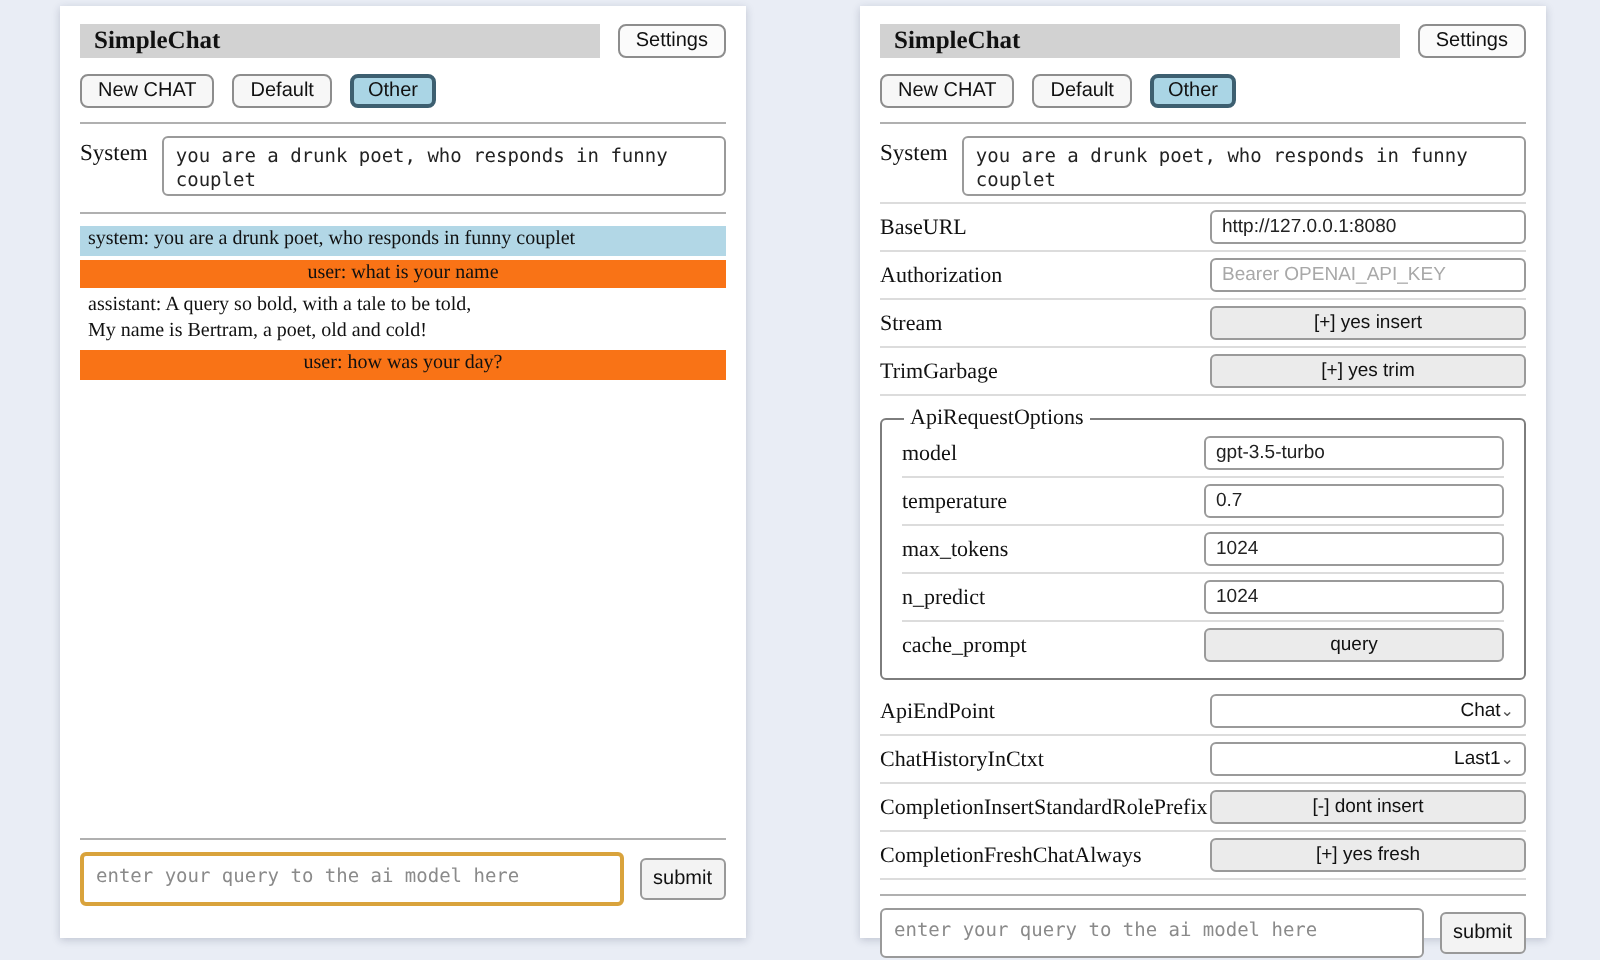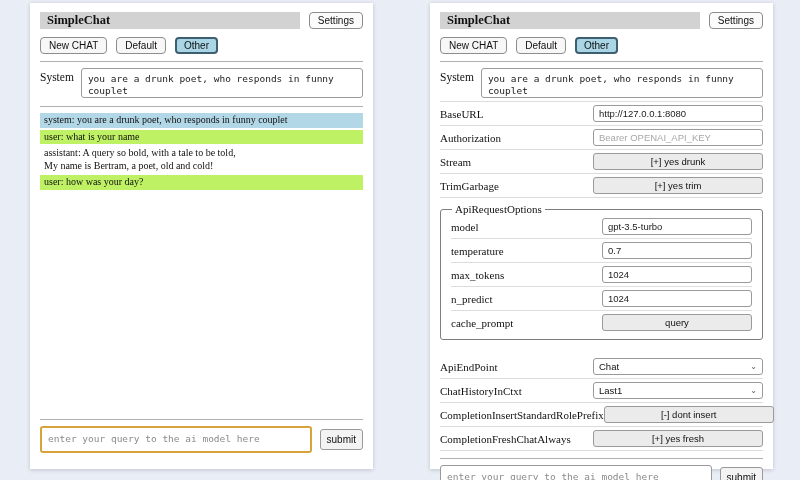--- a/index.html
+++ b/index.html
@@ -56,52 +56,52 @@
   }
 
   
   .messages{flex:1 1 auto;overflow:hidden;margin-top:1px;}
   .message{
     font-size:10px;line-height:12.5px;
     padding:1px 4px;margin-bottom:2px;
     white-space:pre-line;
   }
   .role-system{background:#b2d7e6;}
-  .role-user{background:#bef264;}
+  .role-user{background:#f97316;text-align:center;}
   .role-assistant{background:#ffffff;}
 
   
   .settings{margin-top:2px;flex:none;border-top:1px solid #dcdcdc;}
   .setting-row{
     display:flex;justify-content:space-between;align-items:center;
     padding:3px 0;border-bottom:1px solid #dcdcdc;min-height:14px;
   }
   .setting-label{font-size:11px;}
-  .control{width:170px;box-sizing:border-box;flex:none;}
+  .control{width:158px;box-sizing:border-box;flex:none;}
   input.control{
     font-family:"Liberation Sans",sans-serif;font-size:9.5px;
     border:1px solid #9a9a9a;border-radius:3px;padding:2px 5px;
     color:#222;outline:none;
   }
   input.control::placeholder{color:#a8a8a8;}
   button.control{
     font-family:"Liberation Sans",sans-serif;font-size:9.5px;
     background:#ebebeb;border:1px solid #9a9a9a;border-radius:3px;
     padding:2px 5px;text-align:center;cursor:pointer;color:#111;
   }
   .select-control{
-    display:flex;justify-content:space-between;align-items:center;
+    display:flex;justify-content:flex-end;align-items:center;
     background:#fff;border:1px solid #9a9a9a;border-radius:3px;
     padding:2px 5px;cursor:pointer;
     font-family:"Liberation Sans",sans-serif;font-size:9.5px;color:#111;
   }
   .chevron{font-size:8px;color:#555;line-height:8px;}
 
   fieldset.api-options{
-    margin:5px 0 15px 0;border:1px solid #7d7d7d;border-radius:3px;
+    margin:5px 0 4px 0;border:1px solid #7d7d7d;border-radius:3px;
     padding:0 10px 5px 10px;
   }
   fieldset.api-options legend{font-size:11px;padding:0 3px;margin-left:1px;}
   fieldset .control{width:150px;}
   fieldset .setting-row:last-child{border-bottom:none;}
 
   .flex-spacer{flex:1 1 auto;}
 
   
   .query-row{display:flex;gap:8px;align-items:center;margin:1px 0 4px 0;flex:none;}
@@ -185,21 +185,21 @@
       <input type="text" class="control" spellcheck="false" value="http://127.0.0.1:8080" style="">
     </div>
 
     <div class="setting-row">
       <span class="setting-label">Authorization</span>
       <input type="text" class="control" spellcheck="false" placeholder="Bearer OPENAI_API_KEY" style="">
     </div>
 
     <div class="setting-row">
       <span class="setting-label">Stream</span>
-      <button class="control">[+] yes drunk</button>
+      <button class="control">[+] yes insert</button>
     </div>
 
     <div class="setting-row">
       <span class="setting-label">TrimGarbage</span>
       <button class="control">[+] yes trim</button>
     </div>
 
     <fieldset class="api-options">
       <legend>ApiRequestOptions</legend>
 

